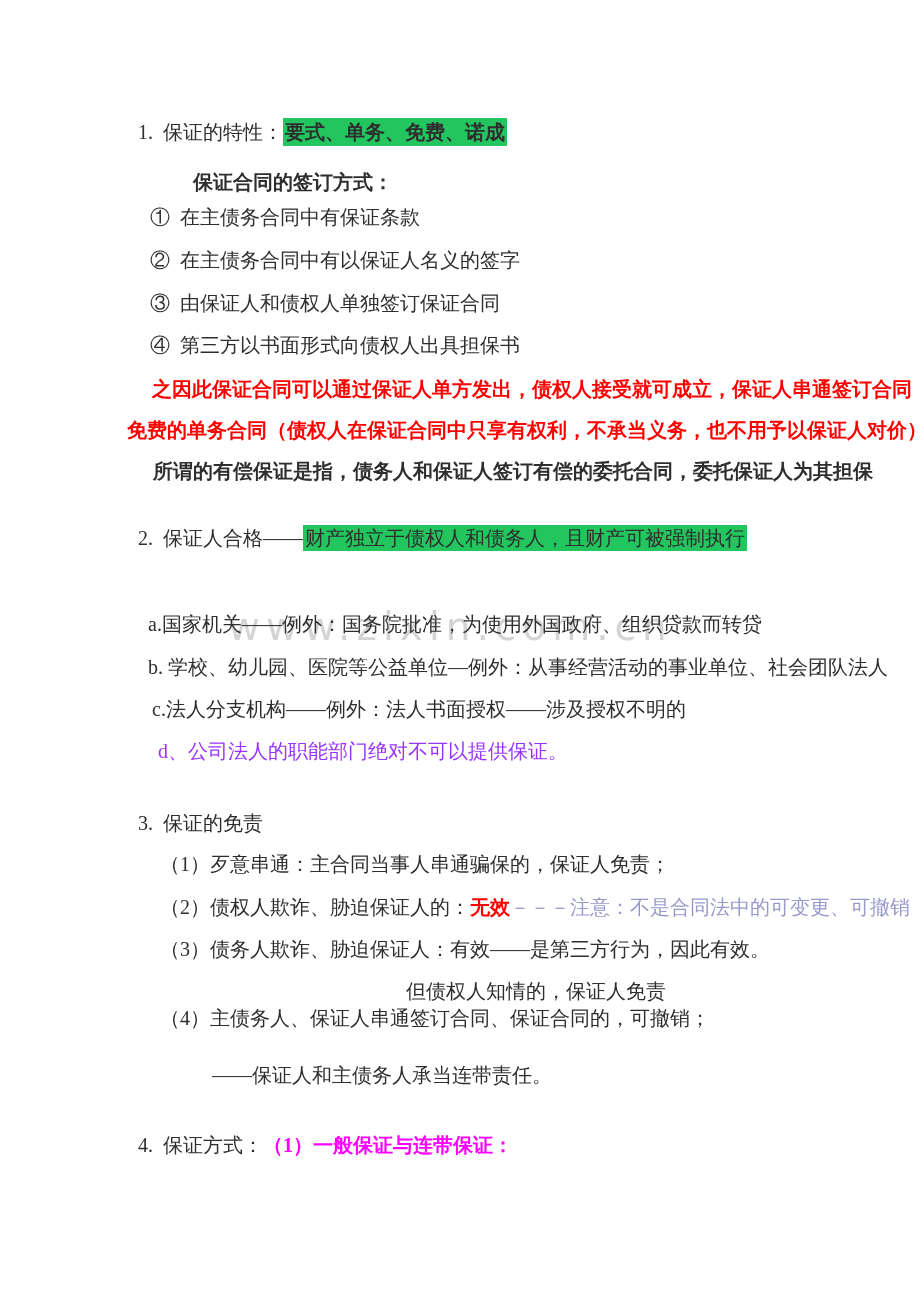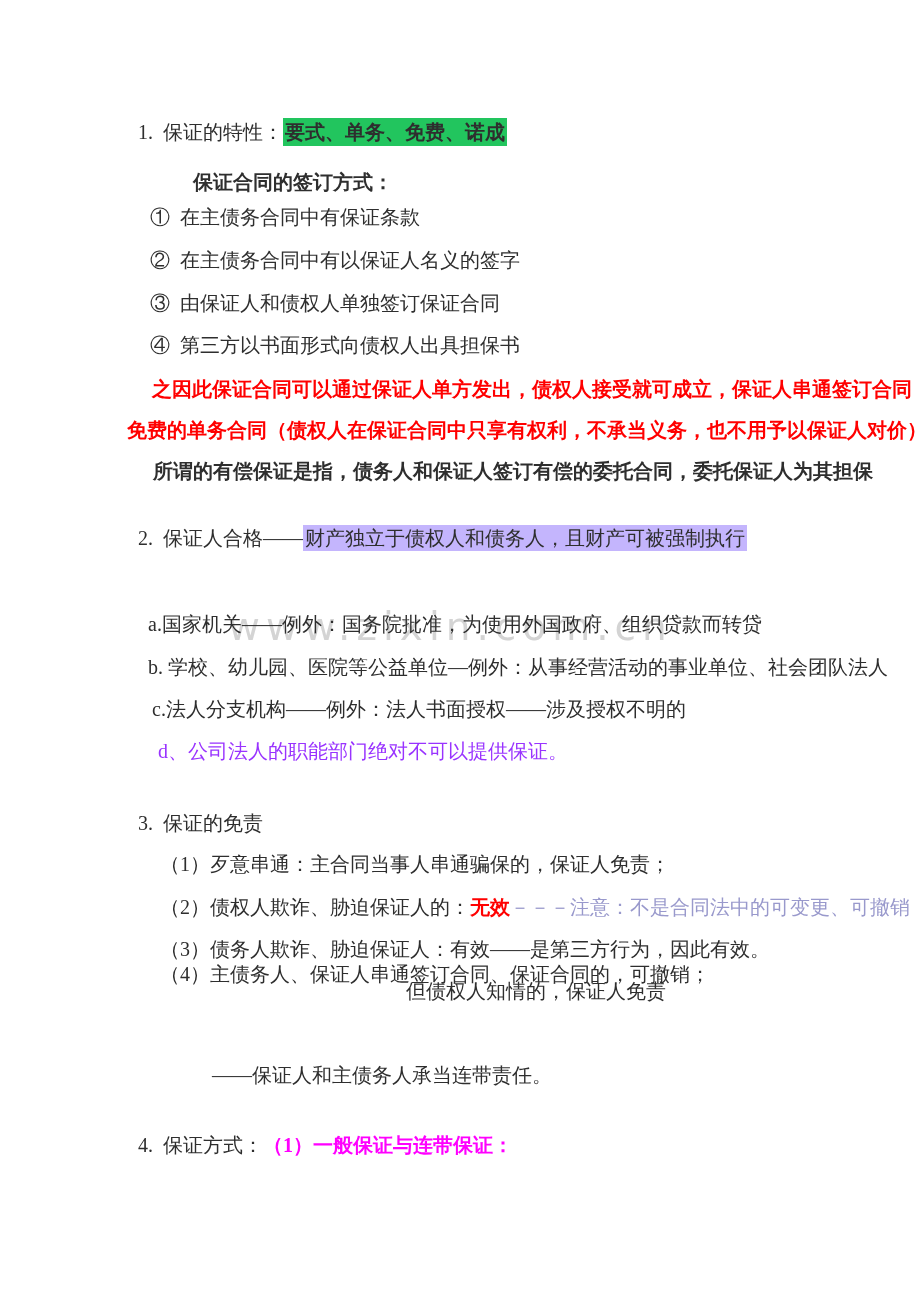--- a/index.html
+++ b/index.html
@@ -27,21 +27,21 @@
   .red { color: #ff0000; }
   .magenta { color: #ff00ff; }
   .violet { color: #9933ff; }
   .periwinkle { color: #9999cc; text-align: right; }
   .hl-purple {
     background: #22c55e;
     font-weight: bold;
     padding: 3px 2px;
   }
   .hl-cyan {
-    background: #c4b5fd;
+    background: #22c55e;
     padding: 2px 2px;
   }
   .watermark {
     position: absolute;
     left: 228px;
     top: 604px;
     z-index: 1;
     font-family: "DejaVu Sans", "Liberation Sans", sans-serif;
     font-size: 39px;
     letter-spacing: 6px;
@@ -80,18 +80,18 @@
 
   <div class="line" style="top:809px; left:138px;">3.  保证的免责</div>
 
   <div class="line" style="top:850px; left:160px;">（1）歹意串通：主合同当事人串通骗保的，保证人免责；</div>
 
   <div class="line" style="top:893px; left:160px;"><span>（2）债权人欺诈、胁迫保证人的：</span><span class="bold red">无效</span><span class="periwinkle">－－－注意：不是合同法中的可变更、可撤销</span></div>
 
   <div class="line" style="top:935px; left:160px;">（3）债务人欺诈、胁迫保证人：有效——是第三方行为，因此有效。</div>
   <div class="line" style="top:977px; left:406px;">但债权人知情的，保证人免责</div>
 
-  <div class="line" style="top:960px; left:160px;text-align:center;">（4）主债务人、保证人串通签订合同、保证合同的，可撤销；</div>
+  <div class="line" style="top:1004px; left:160px;text-align:center;">（4）主债务人、保证人串通签订合同、保证合同的，可撤销；</div>
   <div class="line" style="top:1061px; left:212px;">——保证人和主债务人承当连带责任。</div>
 
   <div class="line" style="top:1131px; left:138px;"><span>4.  保证方式：</span><span class="bold magenta">（1）一般保证与连带保证：</span></div>
 
 </div>
 
 </body></html>

